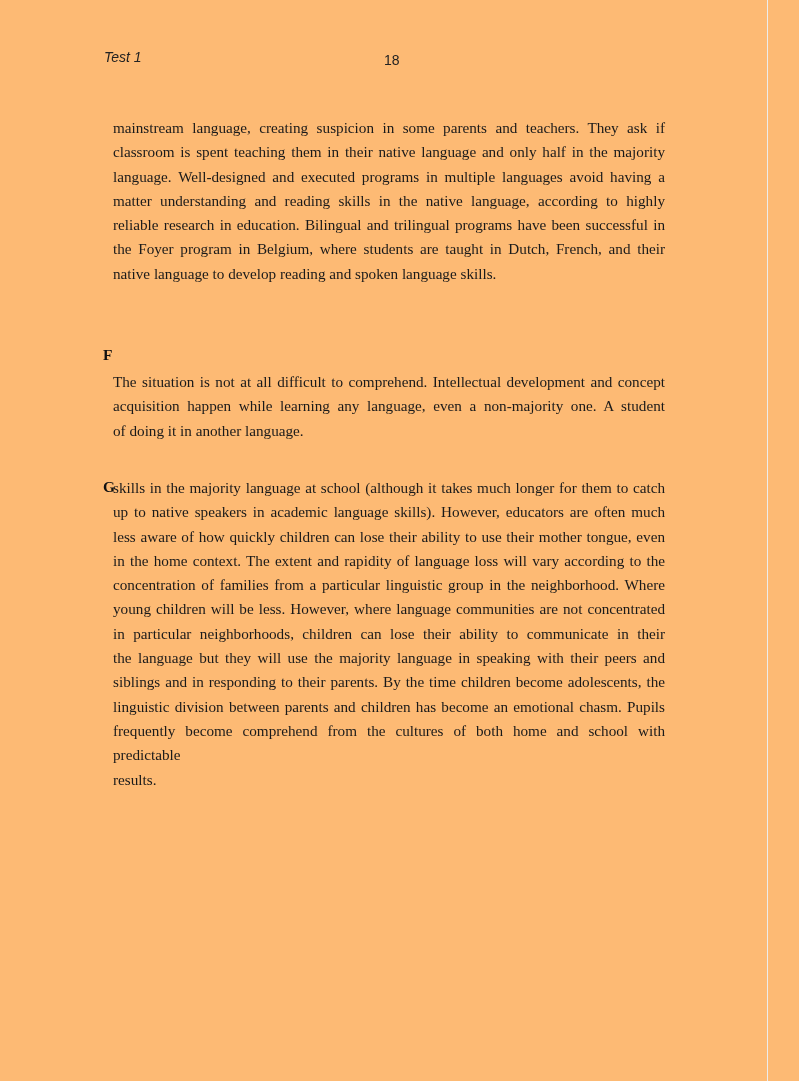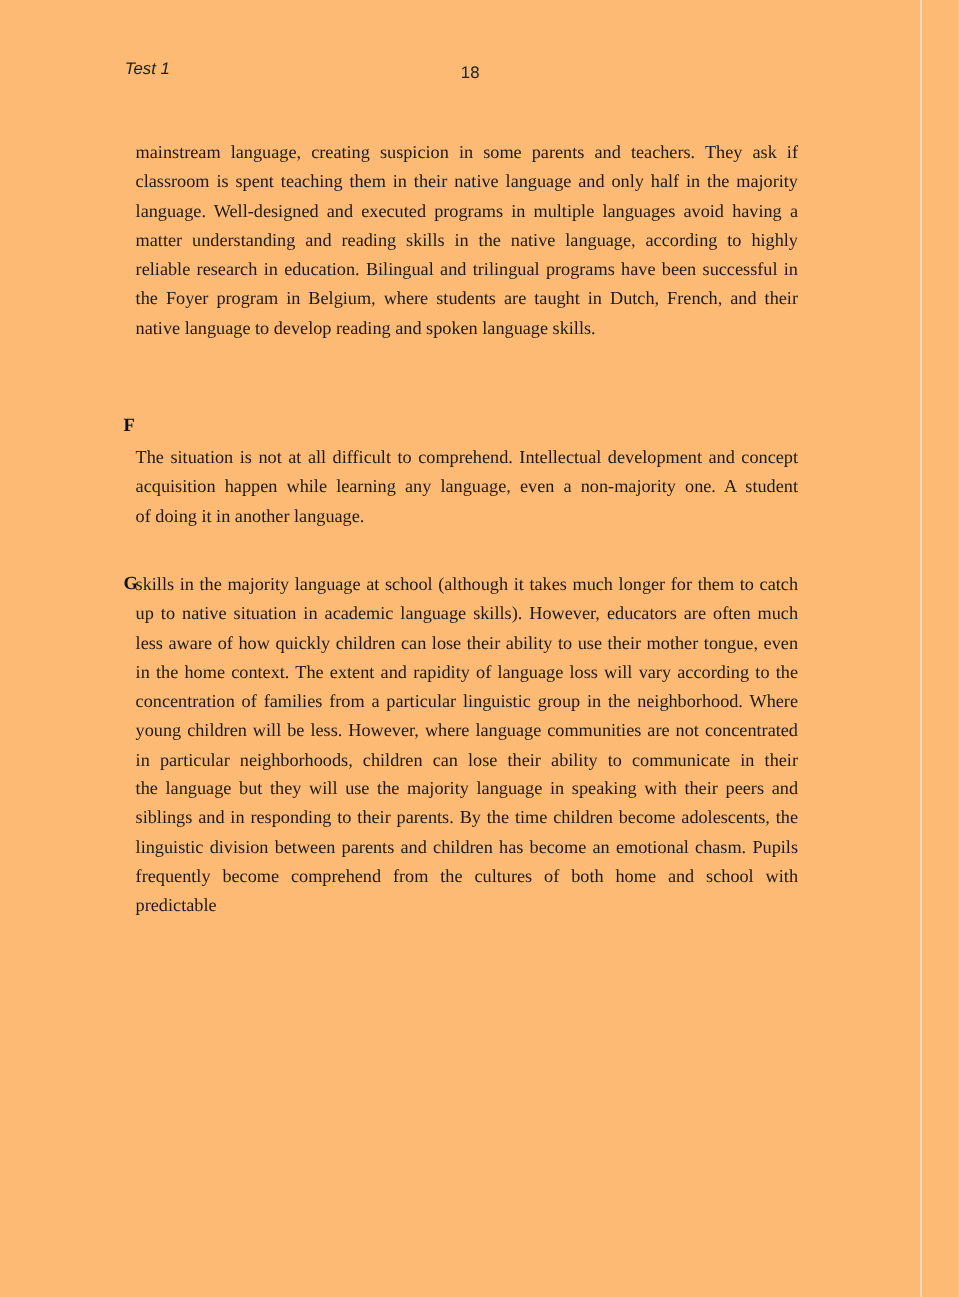--- a/index.html
+++ b/index.html
@@ -51,24 +51,25 @@
   <div class="letter" style="top:346px;">F</div>
   <div class="para body-text" style="top:344px;margin-top:26px;">
     <span class="line just">The situation is not at all difficult to comprehend. Intellectual development and concept</span>
     <span class="line just">acquisition happen while learning any language, even a non-majority one. A student</span>
     <span class="line">of doing it in another language.</span>
   </div>
 
   <div class="letter" style="top:478px;">G</div>
   <div class="para body-text" style="top:476px;">
     <span class="line just">skills in the majority language at school (although it takes much longer for them to catch</span>
-    <span class="line just">up to native situation in academic language skills). However, educators are often much</span>
+    <span class="line just">up to native speakers in academic language skills). However, educators are often much</span>
     <span class="line just">less aware of how quickly children can lose their ability to use their mother tongue, even</span>
     <span class="line just">in the home context. The extent and rapidity of language loss will vary according to the</span>
     <span class="line just">concentration of families from a particular linguistic group in the neighborhood. Where</span>
     <span class="line just">young children will be less. However, where language communities are not concentrated</span>
     <span class="line just">in particular neighborhoods, children can lose their ability to communicate in their</span>
     <span class="line just">the language but they will use the majority language in speaking with their peers and</span>
     <span class="line just">siblings and in responding to their parents. By the time children become adolescents, the</span>
     <span class="line just">linguistic division between parents and children has become an emotional chasm. Pupils</span>
     <span class="line just">frequently become comprehend from the cultures of both home and school with predictable</span>
+    <span class="line">results.</span>
   </div>
 </div>
 
 </body></html>

